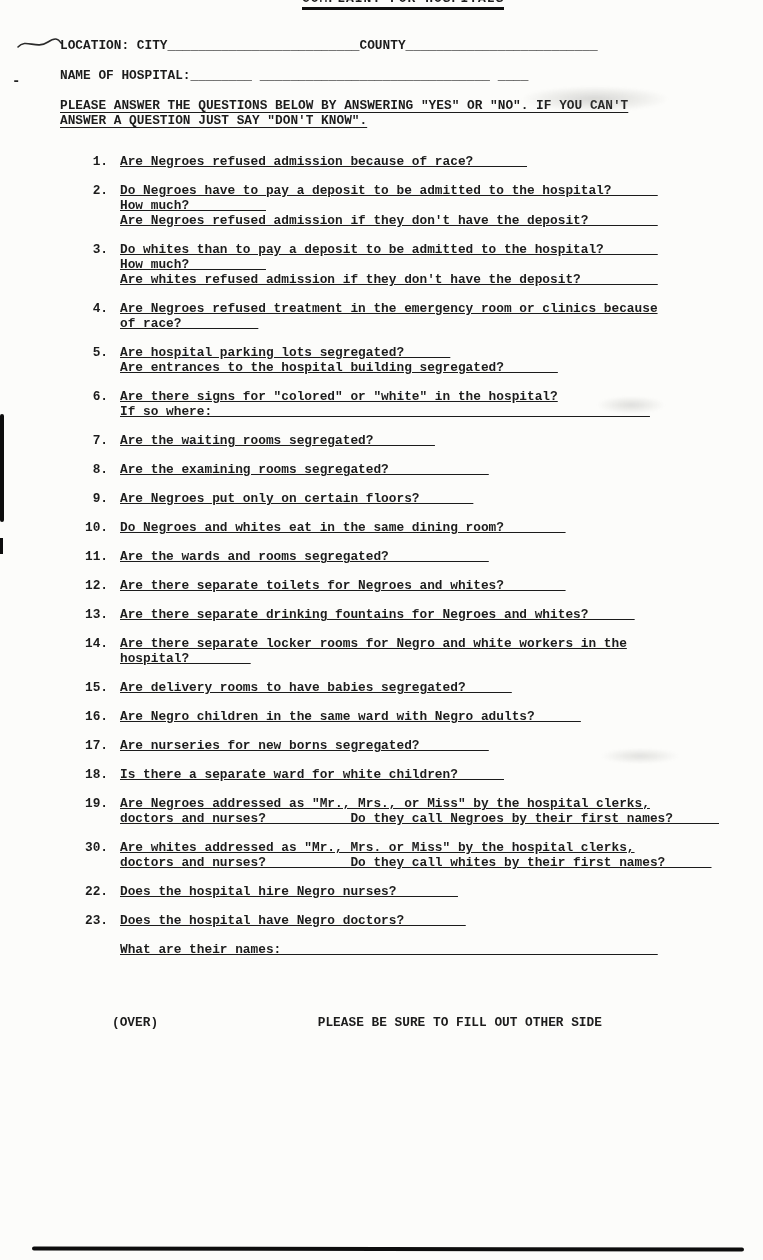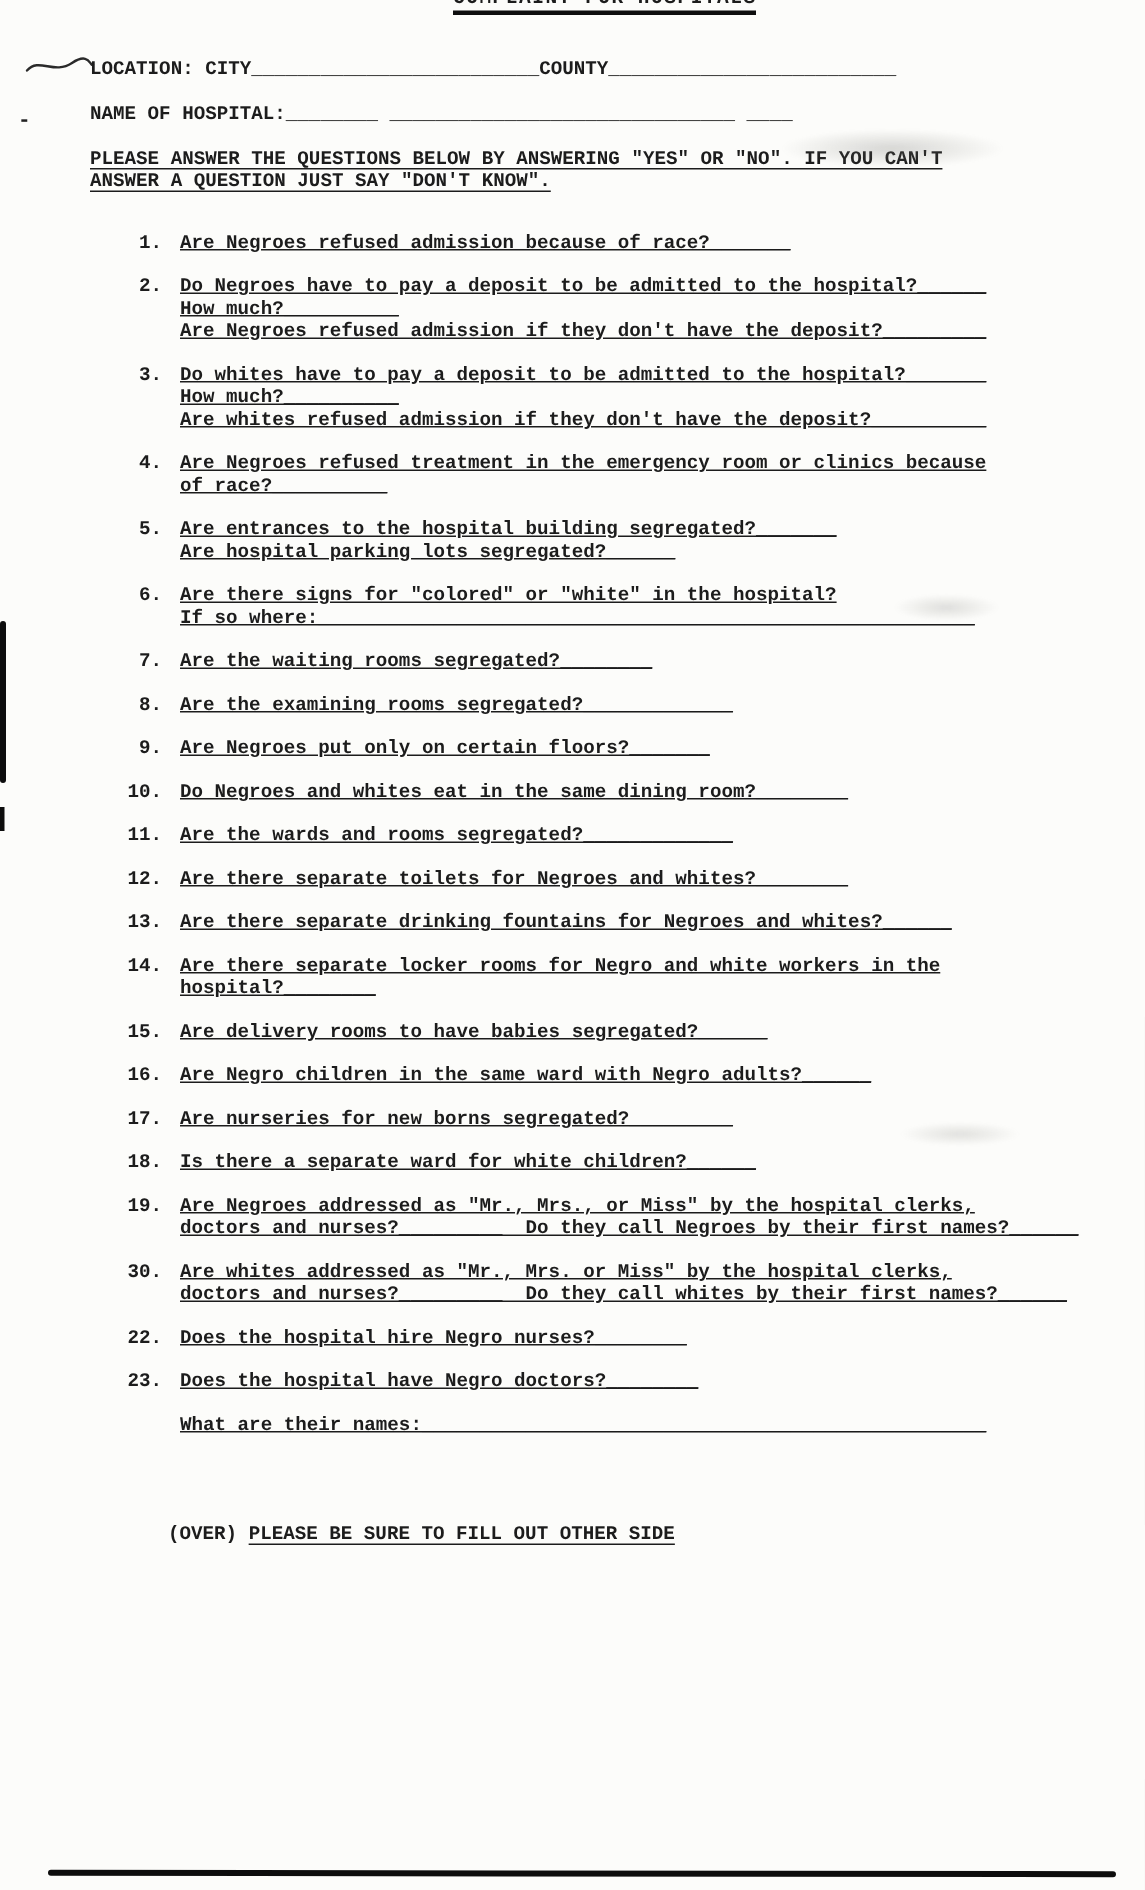--- a/index.html
+++ b/index.html
@@ -32,21 +32,21 @@
     text-underline-offset:3px;
     white-space:nowrap;
   }
   .q-row{display:flex;margin-left:22px;margin-bottom:14px;}
   .q-num{width:26px;text-align:right;flex:0 0 26px;}
   .q-lines{margin-left:12px;}
   .q-line{white-space:pre;text-decoration:underline;}
   .footer{margin-top:58px;white-space:nowrap;}
   .footer .over{margin-left:52px;}
   .footer .reminder{
-    text-decoration:underline;
+    margin-left:152px;
     text-underline-offset:3px;
   }
   
   .artifact{position:absolute;background:#0d0d0d;}
   .left-bar{left:0;top:414px;width:4px;height:108px;border-radius:2px;}
   .left-bar-2{left:0;top:538px;width:3px;height:16px;}
   .bottom-line{left:32px;top:1247px;width:712px;height:4px;border-radius:2px;transform:rotate(.08deg);}
   .mark{position:absolute;color:#222;}
   .dash-mark{left:12px;top:74px;font-size:14px;}
   .squiggle{left:16px;top:36px;}
@@ -94,37 +94,37 @@
           <span class="q-num">2.</span>
           <div class="q-lines">
             <div class="q-line">Do Negroes have to pay a deposit to be admitted to the hospital?______</div>
             <div class="q-line">How much?__________</div>
             <div class="q-line">Are Negroes refused admission if they don't have the deposit?_________</div>
           </div>
         </div>
         <div class="q-row">
           <span class="q-num">3.</span>
           <div class="q-lines">
-            <div class="q-line">Do whites have to pay a deposit to be admitted to the hospital?_______</div>
+            <div class="q-line">Do whites than to pay a deposit to be admitted to the hospital?_______</div>
             <div class="q-line">How much?__________</div>
             <div class="q-line">Are whites refused admission if they don't have the deposit?__________</div>
           </div>
         </div>
         <div class="q-row">
           <span class="q-num">4.</span>
           <div class="q-lines">
             <div class="q-line">Are Negroes refused treatment in the emergency room or clinics because</div>
             <div class="q-line">of race?__________</div>
           </div>
         </div>
         <div class="q-row">
           <span class="q-num">5.</span>
           <div class="q-lines">
+            <div class="q-line">Are hospital parking lots segregated?______</div>
             <div class="q-line">Are entrances to the hospital building segregated?_______</div>
-            <div class="q-line">Are hospital parking lots segregated?______</div>
           </div>
         </div>
         <div class="q-row">
           <span class="q-num">6.</span>
           <div class="q-lines">
             <div class="q-line">Are there signs for "colored" or "white" in the hospital?</div>
             <div class="q-line">If so where:_________________________________________________________</div>
           </div>
         </div>
         <div class="q-row">

